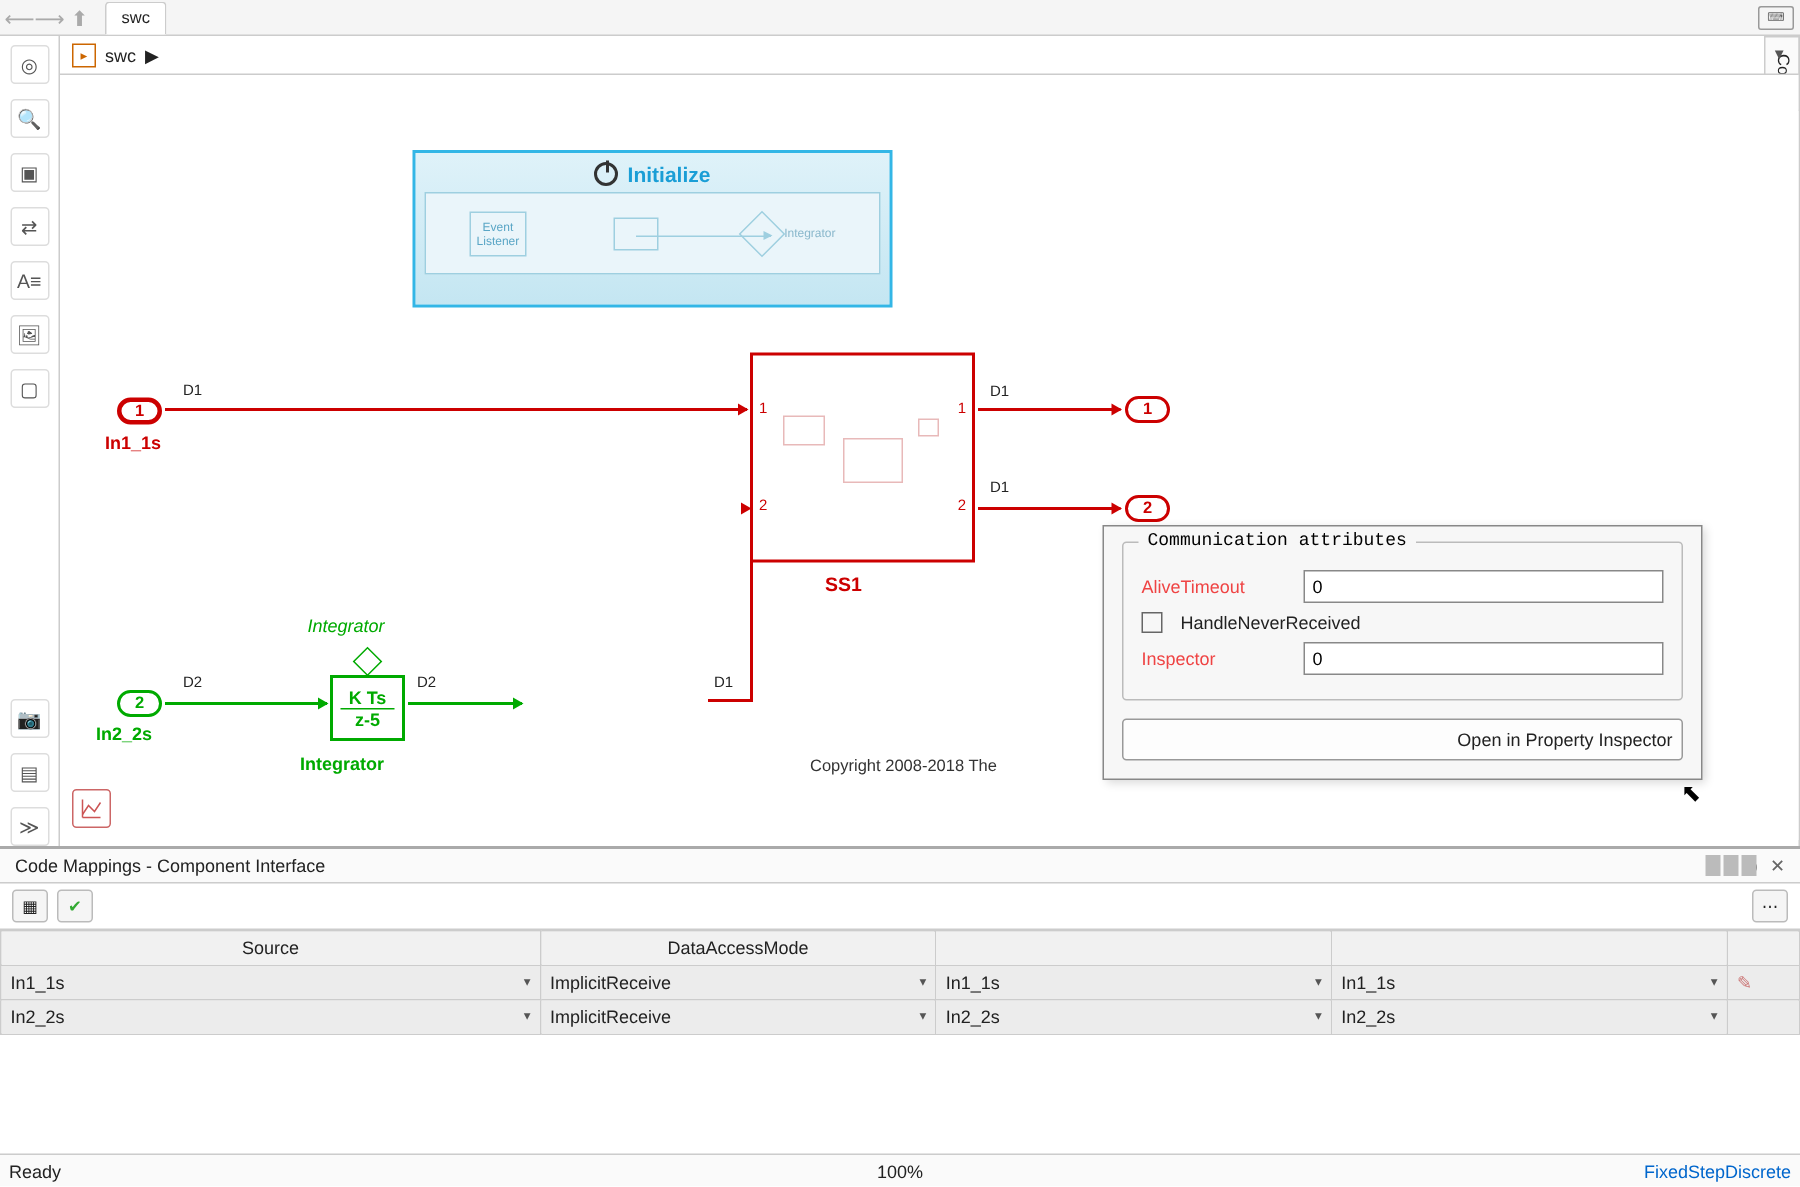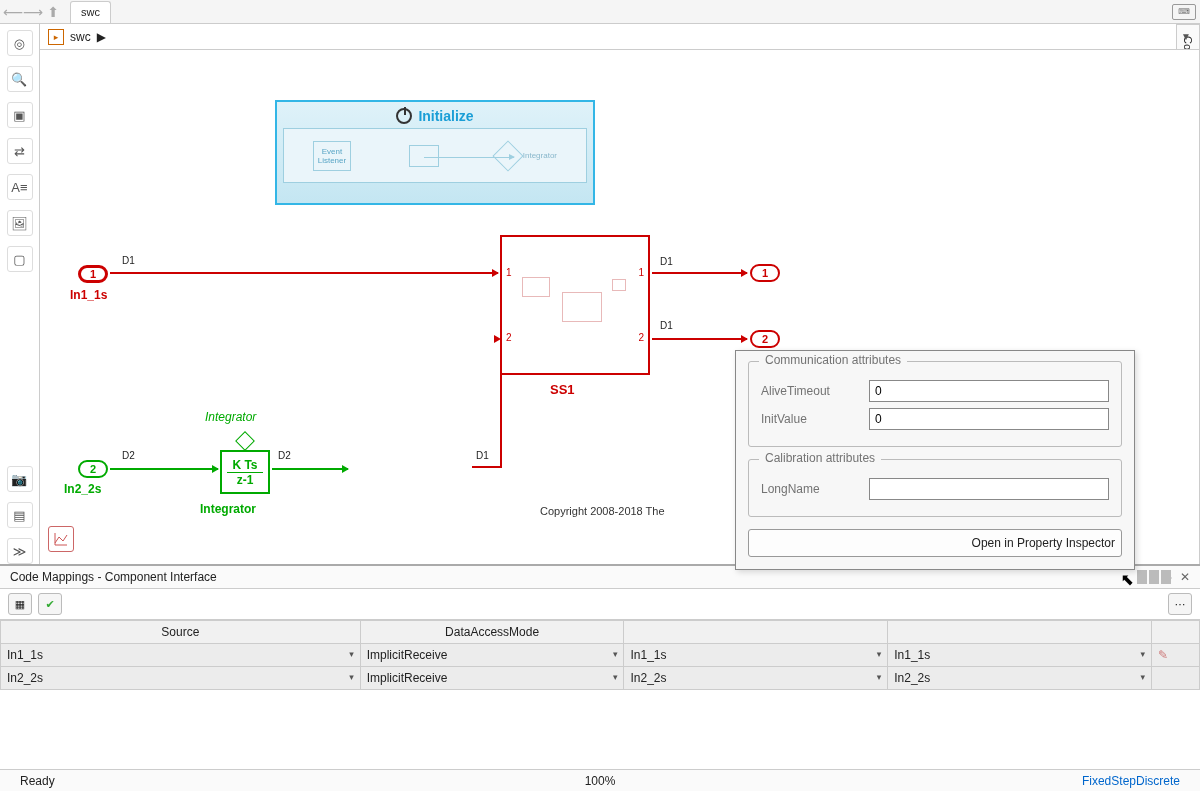--- a/index.html
+++ b/index.html
@@ -170,24 +170,24 @@
     border:1px solid #888;background:#f7f7f7;
     box-shadow:2px 2px 6px rgba(0,0,0,.15);
     padding:10px 12px 12px;
   }
   .group {
     border:1px solid #bbb;border-radius:3px;
     padding:12px 12px 10px;margin-bottom:12px;position:relative;
   }
   .group-title{
     position:absolute;top:-9px;left:10px;background:#f7f7f7;padding:0 6px;
-    font-size:12px;color:#737373;
+    font-size:12px;color:#000000;font-family:Liberation Mono, monospace;
   }
   .form-row{display:flex;align-items:center;margin:6px 0;gap:8px;}
-  .form-row label{width:100px;font-size:12px;color:#737373;}
+  .form-row label{width:100px;font-size:12px;color:#ef4444;}
   .form-row input[type=text]{flex:1;border:1px solid #888;padding:3px 5px;font-size:12px;background:#fff;}
   .chk{width:14px;height:14px;border:1px solid #666;display:inline-block;margin-right:4px;}
   .open-btn{
     width:100%;border:1px solid #999;background:#fdfdfd;border-radius:3px;
     padding:6px;text-align:right;font-size:12px;cursor:pointer;
   }
   .cursor-img{position:absolute;right:0;bottom:-20px;font-size:16px;color:#000;}
 
   
   .cm-panel{border-top:2px solid #aaa;}
@@ -210,21 +210,21 @@
     border:1px solid #ccc;padding:4px 6px;font-size:12px;text-align:left;background:#fff;
     position:relative;
   }
   .grid th{background:#f1f1f1;font-weight:normal;text-align:center;margin-left:36px;}
   .grid td{background:#ececec;}
   .dd{position:absolute;right:6px;top:5px;color:#555;font-size:9px;}
   .pencil{width:20px;color:#c77; text-align:center;}
   .statusbar{
     position:absolute;left:0;right:0;bottom:0;height:22px;
     border-top:1px solid #ccc;background:#fafafa;
-    display:flex;align-items:center;padding:0 20px;font-size:12px;text-align:right;
+    display:flex;align-items:center;padding:0 6px;font-size:12px;text-align:right;
   }
   .statusbar .mid{position:absolute;left:50%;transform:translateX(-50%);}
   .statusbar .right{margin-left:auto;color:#06c;}
 
   .right-icons{position:absolute;right:28px;top:520px;display:flex;gap:2px;}
   .ri{width:10px;height:14px;background:#bbb;}
 
   .graph-btn{width:26px;height:26px;border:1px solid #c66;border-radius:3px;display:flex;align-items:center;justify-content:center;}
 </style>
 </head>
@@ -324,21 +324,21 @@
           <span>2</span>
         </div>
       <div class="lbl green" style="left:24px;top:432px">In2_2s</div>
       <div class="sig-lbl" style="left:82px;top:400px">D2</div>
       <div class="wire h green arrow-r" style="left:70px;top:418px;width:108px"></div>
 
       <div class="integ-lbl">Integrator</div>
       <div class="integ-diamond"></div>
       <div class="integ-gain">
         <div class="top">K Ts</div>
-        <div>z-1</div>
+        <div>z-5</div>
       </div>
       <div class="integ-below">Integrator</div>
       <div class="sig-lbl" style="left:238px;top:400px">D2</div>
       <div class="wire h green arrow-r" style="left:232px;top:418px;width:76px"></div>
 
       <div class="sig-lbl" style="left:436px;top:400px">D1</div>
       <div class="wire h red" style="left:432px;top:416px;width:30px"></div>
       <div class="wire v red" style="left:460px;top:288px;height:130px"></div>
       <div class="wire h red arrow-r" style="left:460px;top:288px;width:0px"></div>
 
@@ -362,29 +362,26 @@
 </div>
 
 <div class="popup">
   <div class="group">
     <div class="group-title">Communication attributes</div>
     <div class="form-row">
       <label>AliveTimeout</label>
       <input type="text" value="0" style="">
     </div>
     <div class="form-row">
-      <label>InitValue</label>
+      <span class="chk"></span>
+      <span>HandleNeverReceived</span>
+    </div>
+    <div class="form-row">
+      <label>Inspector</label>
       <input type="text" value="0" style="">
-    </div>
-  </div>
-  <div class="group">
-    <div class="group-title">Calibration attributes</div>
-    <div class="form-row">
-      <label>LongName</label>
-      <input type="text" value="" style="">
     </div>
   </div>
   <div class="open-btn">
     <span>Open in Property Inspector</span>
   </div>
   <div class="cursor-img">⬉</div>
 </div>
 
 <div class="cm-panel">
   <div class="cm-titlebar">

